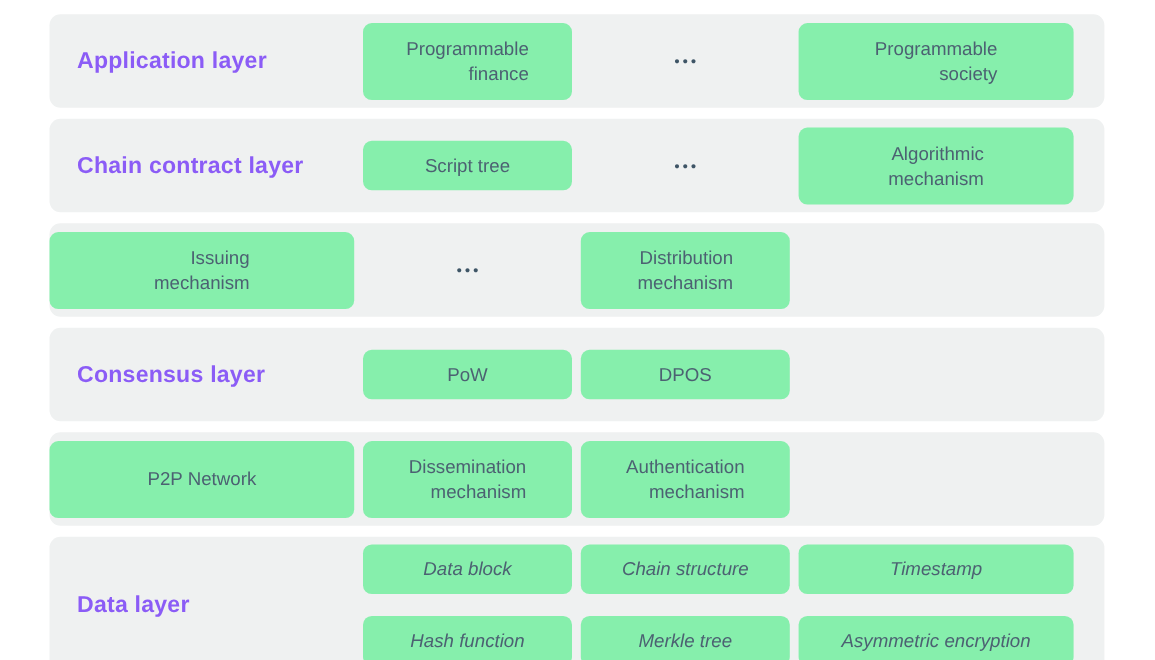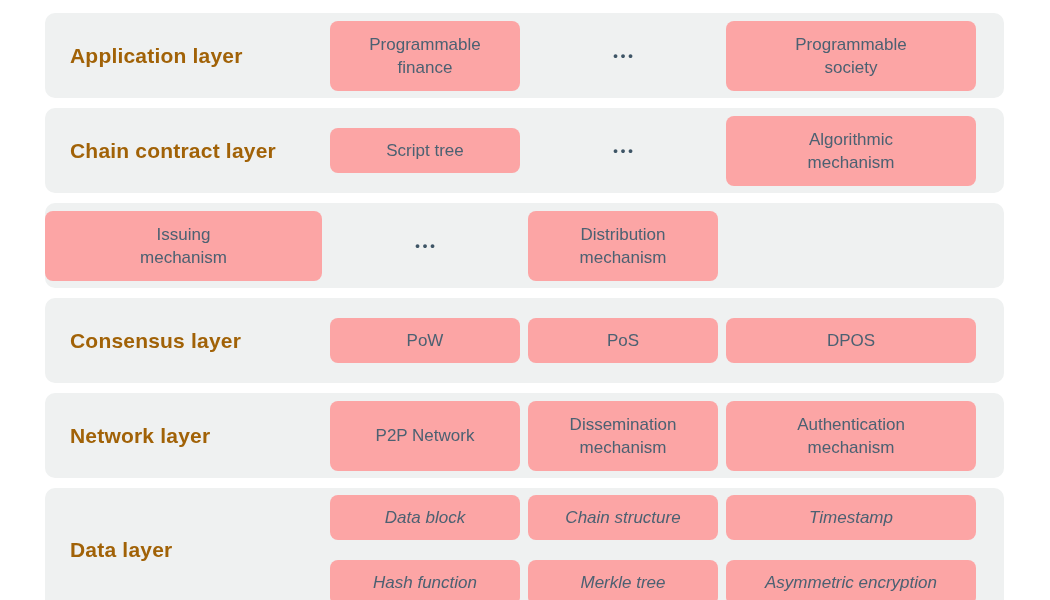--- a/index.html
+++ b/index.html
@@ -15,34 +15,34 @@
     display: grid;
     grid-template-columns: 277px 190px 190px 250px;
     column-gap: 8px;
     padding-right: 27px;
     align-items: center;
   }
   .row.last { min-height: 110px; margin-bottom: 0; }
   .label {
     font-size: 21px;
     font-weight: 700;
-    color: #a16207;
+    color: #8b5cf6;
     padding-left: 25px;
     letter-spacing: 0.2px;
   }
   .cell { display: flex; align-items: center; justify-content: center; width: 100%; }
   .card {
-    background: #fca5a5;
+    background: #86efac;
     border-radius: 8px;
     width: 100%;
     min-height: 45px;
     display: flex;
     align-items: center;
     justify-content: center;
-    text-align: center;
+    text-align: right;
     font-size: 17px;
     line-height: 23px;
     color: #4c6172;
     white-space: pre-line;
     padding: 2px 6px;
   }
   .card.tall { min-height: 70px; }
   .dots {
     font-size: 13px;
     font-weight: 700;
@@ -108,29 +108,25 @@
 mechanism</div>
       </div>
   </div>
 
   <div class="row">
     <div class="label">Consensus layer</div>
     <div class="cell">
         <div class="card">PoW</div>
       </div>
     <div class="cell">
-        <div class="card">PoS</div>
-      </div>
-    <div class="cell">
         <div class="card">DPOS</div>
       </div>
   </div>
 
   <div class="row">
-    <div class="label">Network layer</div>
     <div class="cell">
         <div class="card tall">P2P Network</div>
       </div>
     <div class="cell">
         <div class="card tall">Dissemination
 mechanism</div>
       </div>
     <div class="cell">
         <div class="card tall">Authentication
 mechanism</div>

